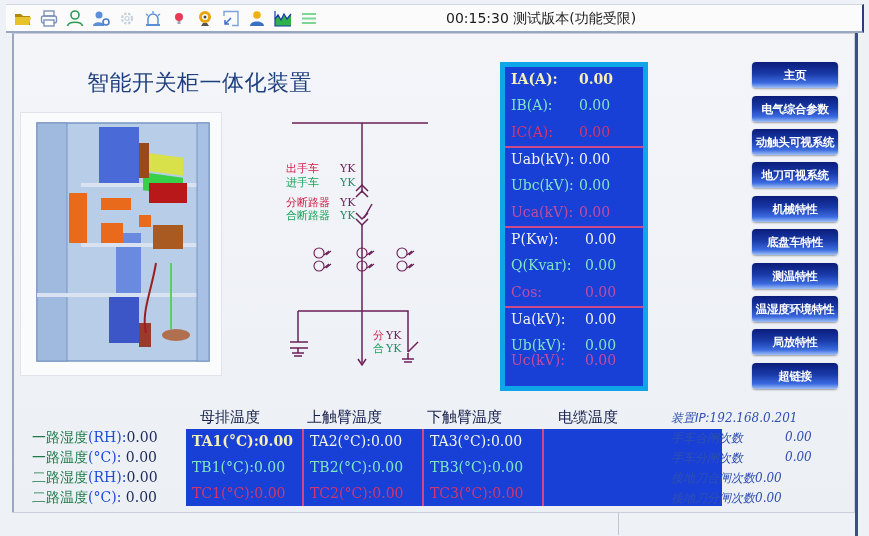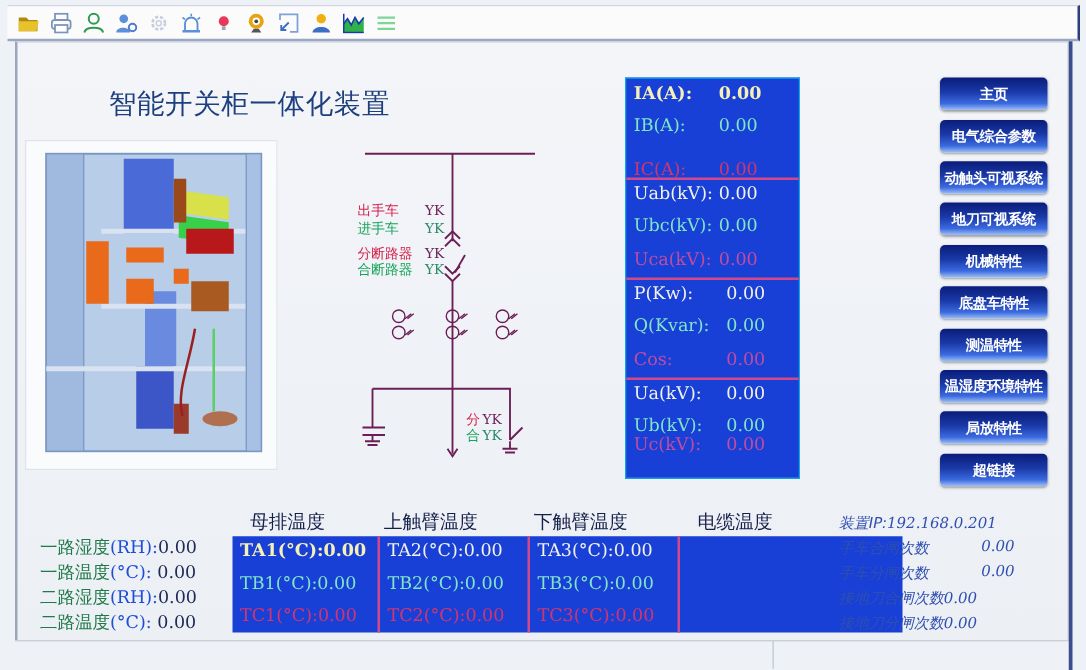--- a/index.html
+++ b/index.html
@@ -13,28 +13,28 @@
   
   #main{left:12px;top:33px;width:840px;height:478px;background:linear-gradient(180deg,#f3f5f9 0%,#eceff4 100%);border:1px solid #c9ced8;border-left:2px solid #9ca6bd;}
   #app-title{left:87px;top:68px;font-size:22px;color:#1e3f7e;font-family:"DejaVu Sans",sans-serif;letter-spacing:0.5px;}
   #cabinet{left:20px;top:112px;width:200px;height:262px;background:#fafbfd;border:1px solid #e0e4ea;}
   
   #diagram{left:280px;top:115px;width:160px;height:255px;}
   .lbl-red{fill:#d4204a;}
   .lbl-green{fill:#18a45a;}
   .lbl-purple{fill:#6b1f56;}
   
-  #meas{left:500px;top:62px;width:138px;height:319px;background:#1940d6;border:1px solid #0ea5e9;}
+  #meas{left:500px;top:62px;width:138px;height:319px;background:#1940d6;border:5px solid #0ea5e9;}
   .meas-row{position:absolute;left:6px;height:24px;font-family:"DejaVu Serif",serif;font-size:14px;white-space:nowrap;display:flex;}
   .meas-row .k{display:inline-block;}
   .meas-row .v{position:absolute;}
   .c-yellow{color:#f5efb8;font-weight:bold;}
   .c-white{color:#f2f2e8;}
   .c-cyan{color:#7fe6c8;}
-  .c-mag{color:#d2356e;align-items:flex-end;}
+  .c-mag{color:#d2356e;}
   .c-mag2{color:#c04ca0;}
   .divider{position:absolute;left:0;width:138px;height:2px;background:#d04a8a;}
   
   .nav-btn{position:absolute;left:752px;width:86px;height:26px;border-radius:4px;background:linear-gradient(180deg,#0a1c7a 0%,#1a3aa8 45%,#3b6ae0 80%,#9fc0f4 100%);color:#fff;font-size:11.5px;font-weight:bold;display:flex;align-items:center;justify-content:center;box-shadow:0 1px 2px rgba(0,0,0,0.35);white-space:nowrap;letter-spacing:-0.3px;}
   
   .hum-row{position:absolute;left:32px;font-size:14px;color:#1f7a4a;white-space:nowrap;font-family:"DejaVu Sans",sans-serif;}
   .hum-row .v{font-family:"DejaVu Serif",serif;color:#1d2a55;}
   .hum-row .unit{font-family:"DejaVu Serif",serif;color:#1d4ed8;}
   #temp-table{left:186px;top:429px;width:536px;height:77px;background:#1940d6;}
   .temp-col{position:absolute;top:0;height:77px;width:118px;}
@@ -121,20 +121,21 @@
         <path d="M1 16V9l3-4 3 5 3-6 3 5 4-5v12z" fill="#2fb24a"></path>
         <path d="M1 9l3-4 3 5 3-6 3 5 4-5" fill="none" stroke="#1a3aa8" stroke-width="1.3"></path>
         <path d="M1 1v15h16" fill="none" stroke="#1a3aa8" stroke-width="1.2"></path>
       </svg>
   </span>
   <span class="tb-icon" style="left:294px">
     <svg viewBox="0 0 18 17">
         <path d="M2 4h14M2 8.5h14M2 13h14" stroke="#7cd694" stroke-width="1.8"></path>
       </svg>
   </span>
+  <span id="clock-title"><span>00:15:30</span> <span>测试版本(功能受限)</span></span>
 </div>
 
 <div id="main" class="abs"></div>
 <div id="right-edge" class="abs"></div>
 
 <div id="app-title" class="abs">智能开关柜一体化装置</div>
 
 <div id="cabinet" class="abs">
   <svg width="200" height="262" viewBox="0 0 200 262">
     <rect x="16" y="10" width="172" height="238" fill="#b8cde8" stroke="#7896c0" stroke-width="1.5"></rect>

